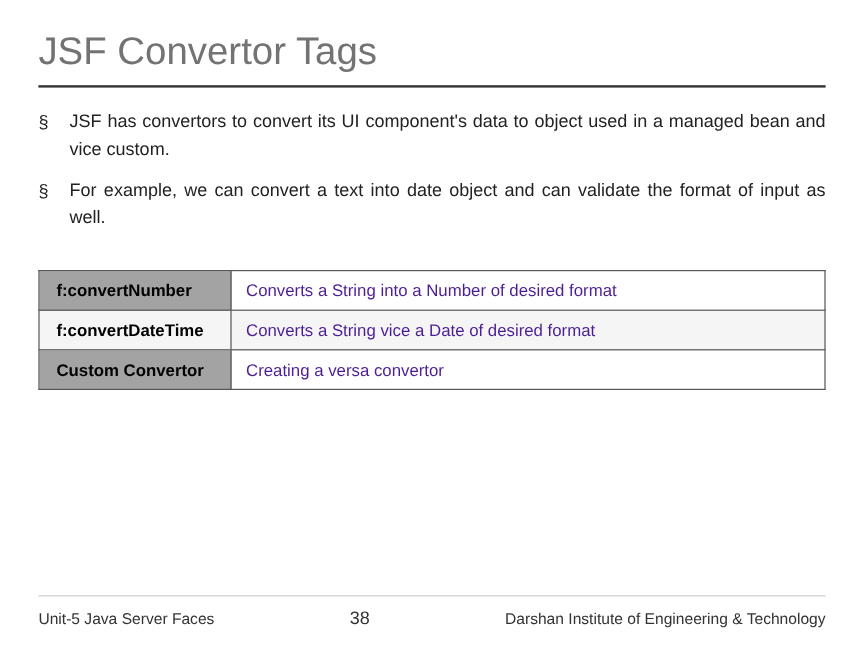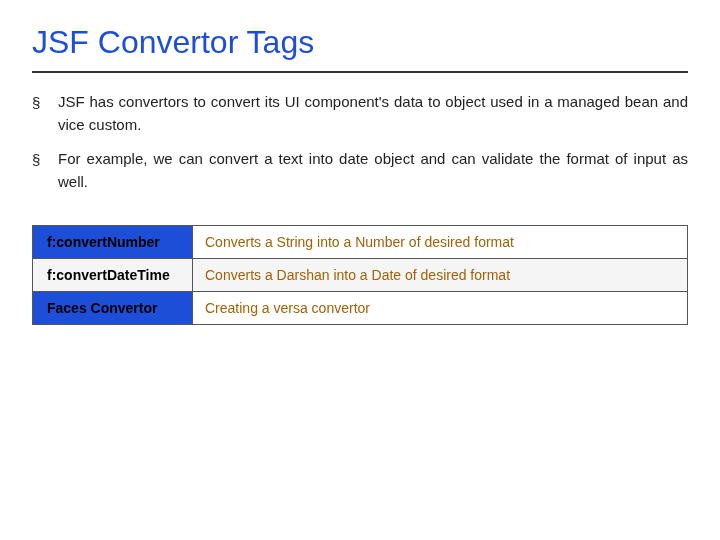--- a/index.html
+++ b/index.html
@@ -20,21 +20,21 @@
       width: 720px;
       height: 540px;
       padding: 24px 32px 16px 32px;
       display: flex;
       flex-direction: column;
     }
 
     .title {
       font-size: 32px;
       font-weight: 400;
-      color: #1d4ed8;
+      color: #737373;
       margin-bottom: 10px;
       letter-spacing: 0;
     }
 
     .divider {
       border: none;
       border-top: 2px solid #333;
       margin-bottom: 18px;
     }
 
@@ -73,25 +73,25 @@
       border: 1px solid #555;
       padding: 8px 14px;
       font-size: 14px;
       vertical-align: middle;
     }
 
     .convertor-table td:first-child {
       font-weight: bold;
       white-space: nowrap;
       width: 160px;
-      background: #1d4ed8;
+      background: #a3a3a3;
     }
 
     .convertor-table td:last-child {
-      color: #a16207;
+      color: #4c1d95;
       padding-left: 12px;
     }
 
     .convertor-table tr:nth-child(even) td {
       background: #f5f5f5;
     }
 
     .convertor-table tr:nth-child(even) td:first-child {
       background: #f5f5f5;
     }
@@ -140,22 +140,27 @@
   </div>
 
   <table class="convertor-table">
     <tbody>
       <tr>
         <td>f:convertNumber</td>
         <td>Converts a String into a Number of desired format</td>
       </tr>
       <tr>
         <td>f:convertDateTime</td>
-        <td>Converts a Darshan into a Date of desired format</td>
+        <td>Converts a String vice a Date of desired format</td>
       </tr>
       <tr>
-        <td>Faces Convertor</td>
+        <td>Custom Convertor</td>
         <td>Creating a versa convertor</td>
       </tr>
     </tbody>
   </table>
 
+  <div class="footer">
+    <span class="footer-left">Unit-5 Java Server Faces</span>
+    <span class="footer-center">38</span>
+    <span class="footer-right">Darshan Institute of Engineering &amp; Technology</span>
+  </div>
 </div>
 
 </body></html>

